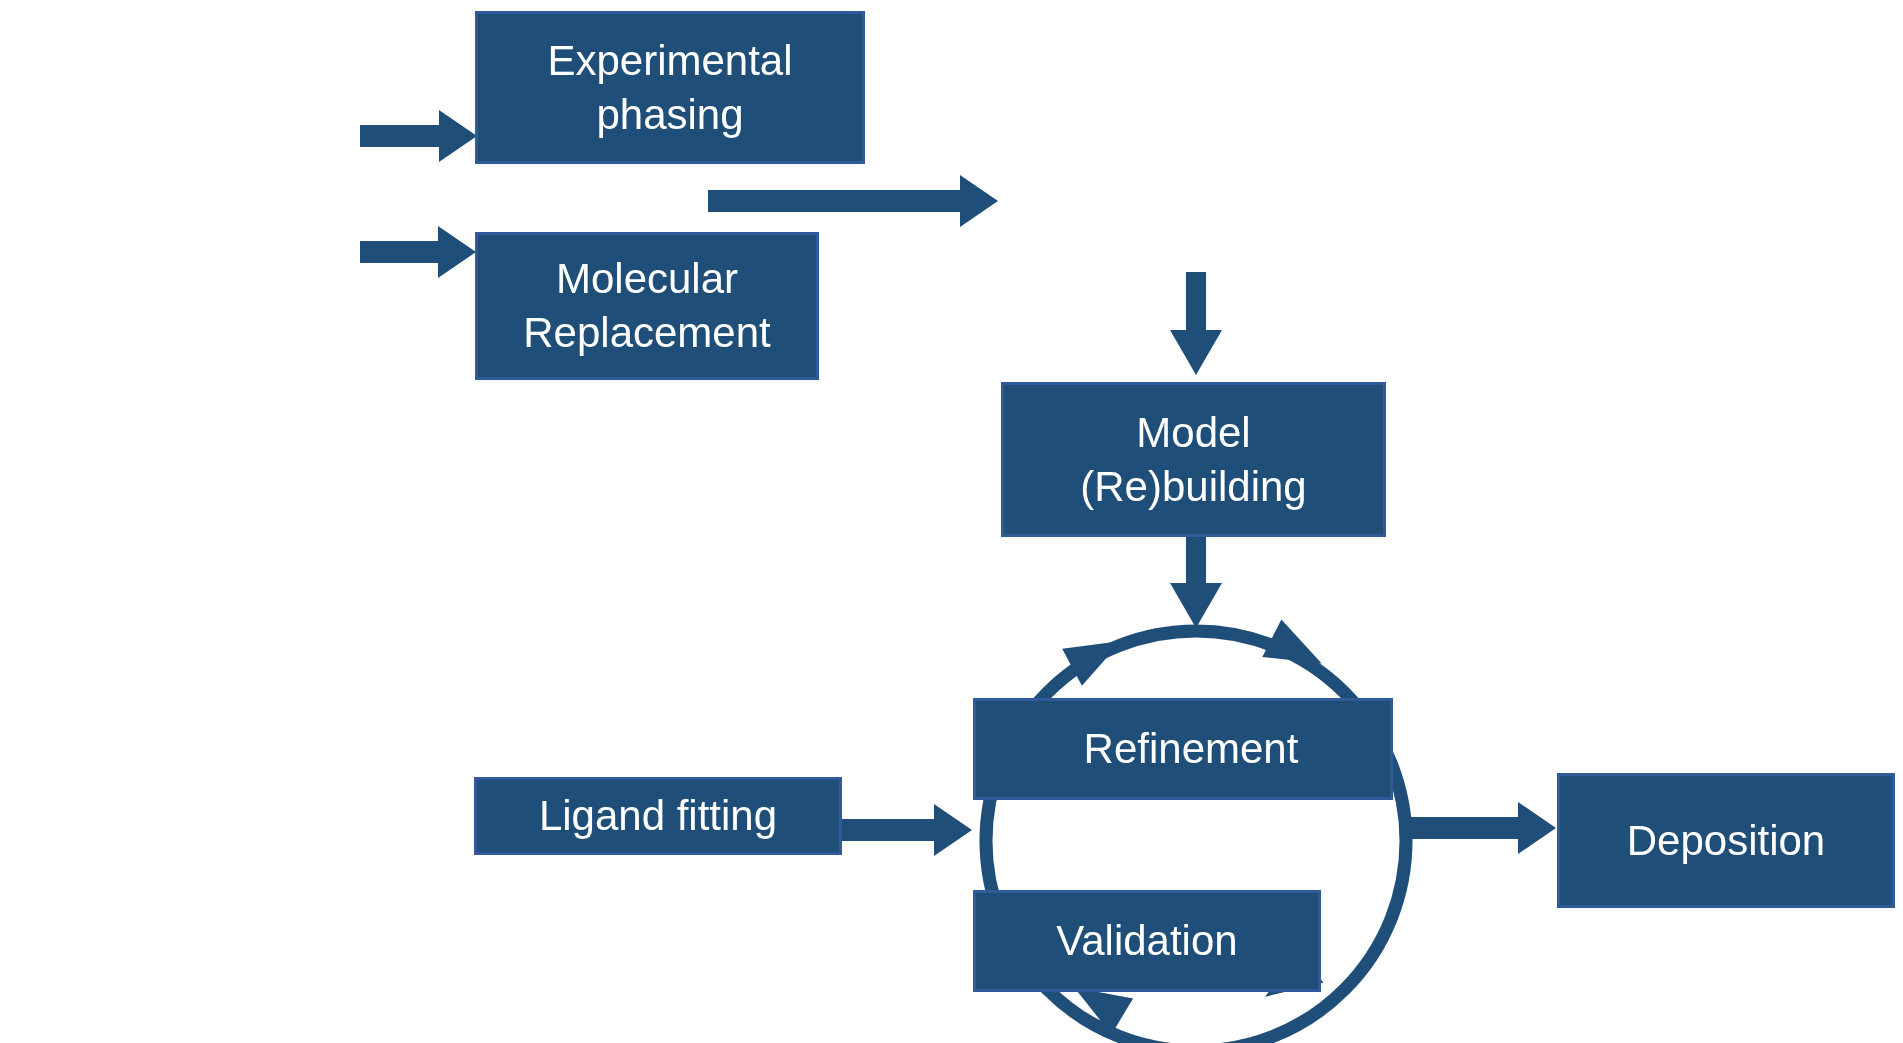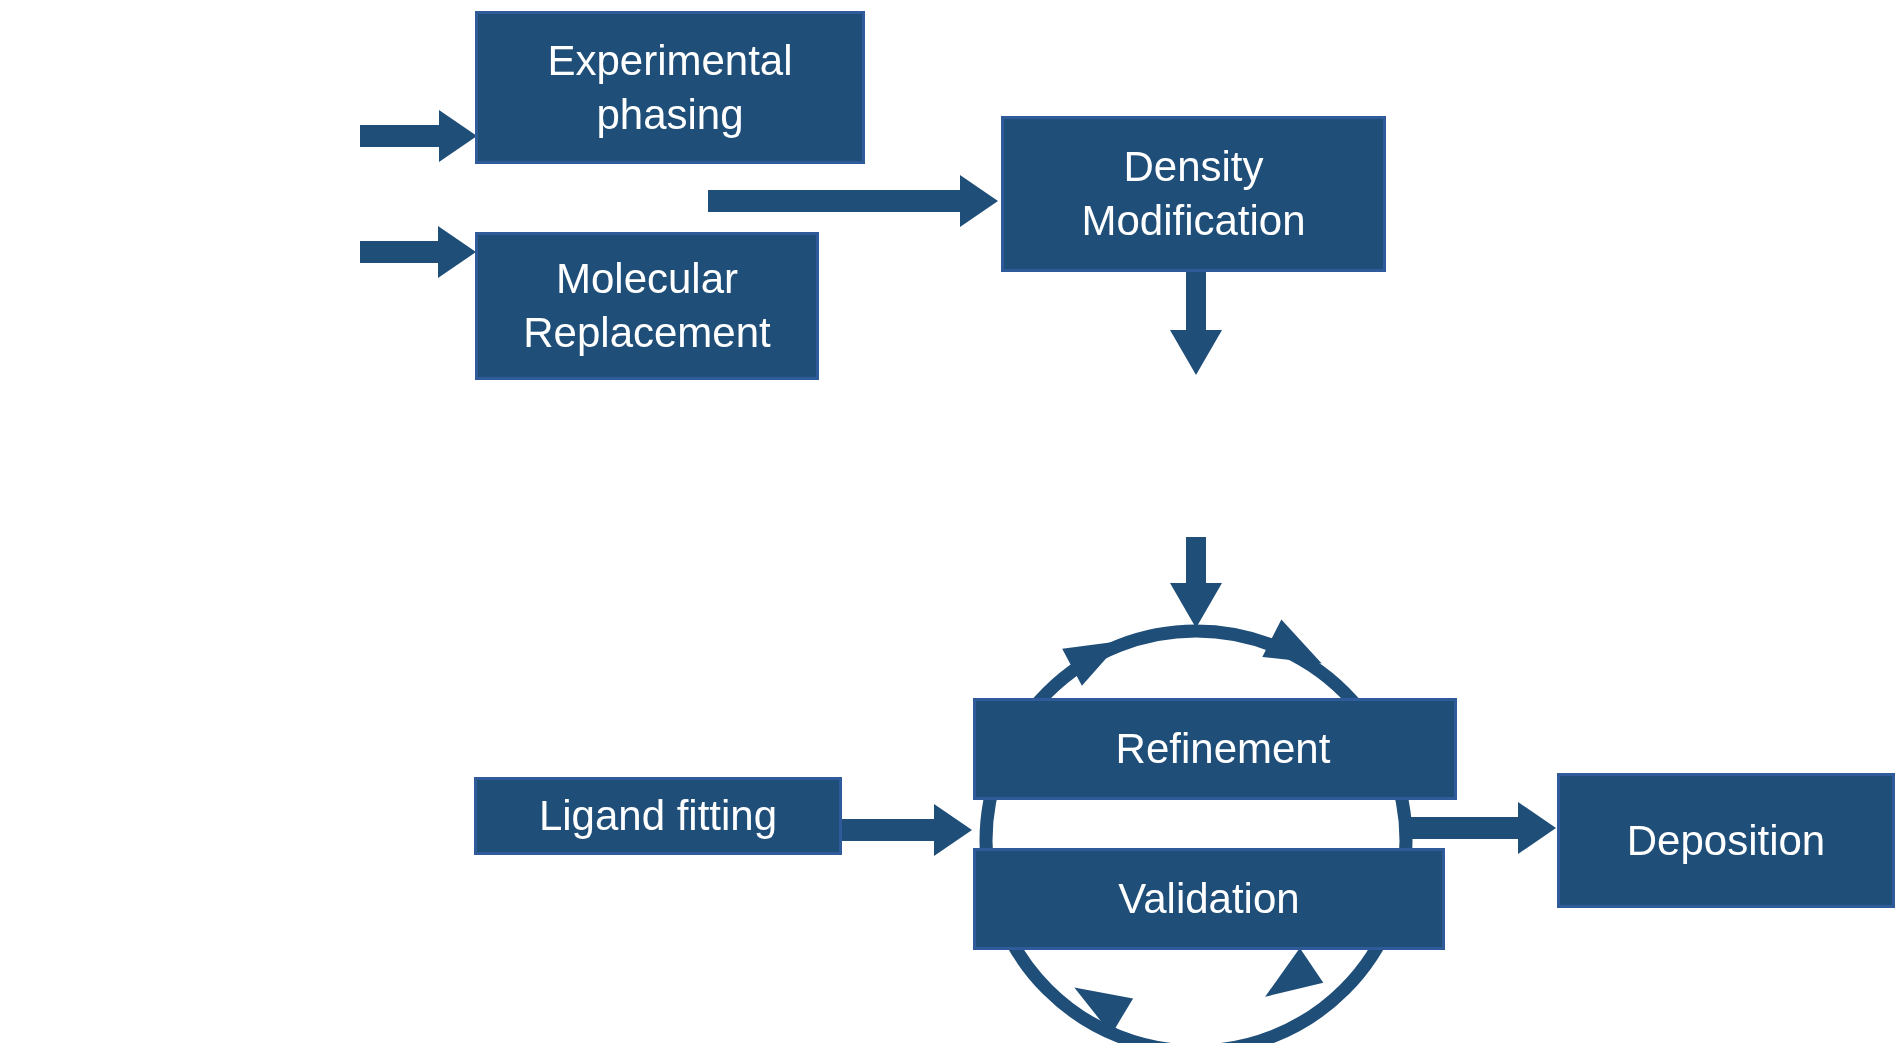--- a/index.html
+++ b/index.html
@@ -29,22 +29,22 @@
   }
   .arrow-shape{ fill:var(--arrow-color,#1f4e79); }
   .cycle-ring{ stroke:var(--arrow-color,#1f4e79); fill:none; stroke-width:13; }
 
   
   #node-data-quality   {left:13px;  top:112px; width:347px; height:156px;}
   #node-experimental   {left:475px; top:11px;  width:390px; height:153px;}
   #node-molecular      {left:475px; top:232px; width:344px; height:148px;text-align:center;}
   #node-density        {left:1001px;top:116px; width:385px; height:156px;}
   #node-model          {left:1001px;top:382px; width:385px; height:155px;}
-  #node-refinement     {left:973px; top:698px; width:484px; height:102px;padding-left:16px;}
-  #node-validation     {left:973px; top:848px; width:472px; height:102px;}
+  #node-refinement     {left:973px; top:698px; width:420px; height:102px;padding-left:16px;}
+  #node-validation     {left:973px; top:890px; width:348px; height:102px;}
   #node-ligand         {left:474px; top:777px; width:368px; height:78px;}
   #node-deposition     {left:1557px;top:773px; width:338px; height:135px;}
 </style>
 </head>
 <body>
 
 <div id="canvas">
 
   <svg id="arrow-layer" viewBox="0 0 1903 1043" xmlns="http://www.w3.org/2000/svg">
 
@@ -69,23 +69,23 @@
     <polygon class="arrow-shape" points="1405,817 1518,817 1518,802 1556,828 1518,854 1518,839 1405,839"></polygon>
   </svg>
 
 
   <div class="flow-box" id="node-experimental">Experimental
 phasing</div>
 
   <div class="flow-box" id="node-molecular">Molecular
 Replacement</div>
 
-  <div class="flow-box" id="node-density">Density
-Modification</div>
 
+  <div class="flow-box" id="node-model">Model
+(Re)building</div>
 
   <div class="flow-box" id="node-refinement">Refinement</div>
 
   <div class="flow-box" id="node-validation">Validation</div>
 
   <div class="flow-box" id="node-ligand">Ligand fitting</div>
 
   <div class="flow-box" id="node-deposition">Deposition</div>
 
 </div>

